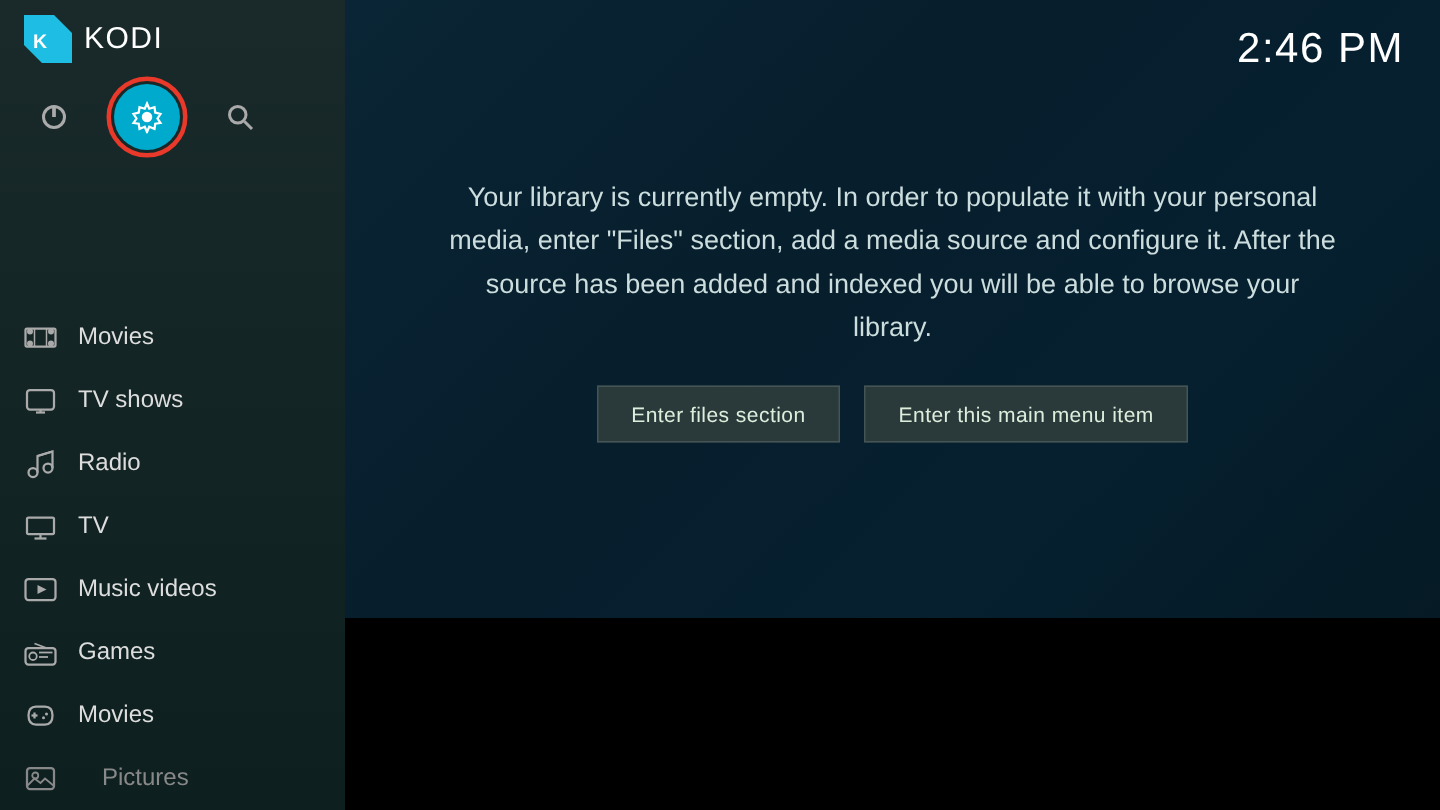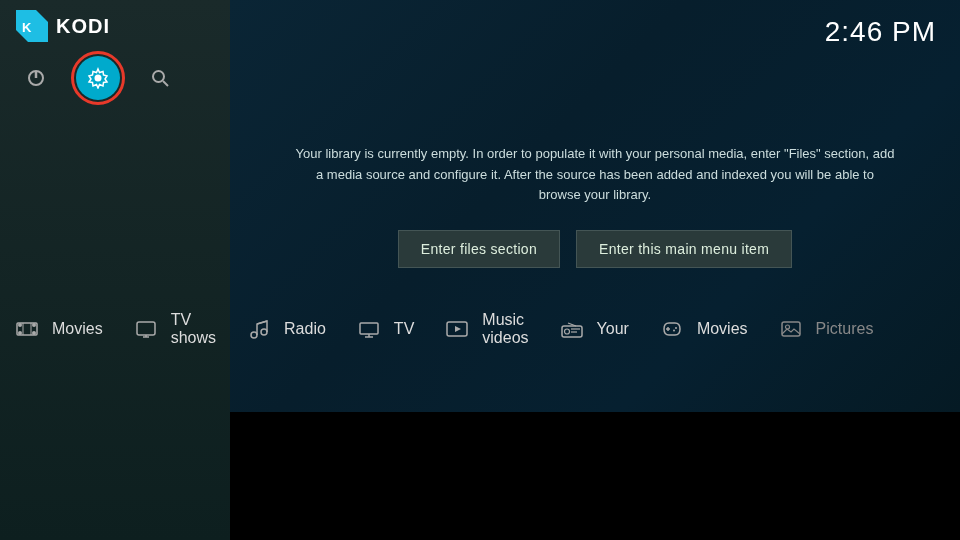--- a/index.html
+++ b/index.html
@@ -35,21 +35,21 @@
 
     .kodi-logo {
       width: 32px;
       height: 32px;
       flex-shrink: 0;
     }
 
     .kodi-title {
       color: #ffffff;
       font-size: 20px;
-      font-weight: bold;
+      font-weight: normal;
       letter-spacing: 1px;
     }
 
     .sidebar-icons-row {
       display: flex;
       align-items: center;
       padding: 4px 14px 14px 14px;
       gap: 18px;
     }
 
@@ -74,22 +74,23 @@
       background: transparent;
     }
 
     .icon-circle-btn.search {
       background: transparent;
     }
 
     .sidebar-nav {
       flex: 1;
       display: flex;
-      flex-direction: row;
+      flex-direction: column;
       padding-top: 4px;
+      justify-content: flex-end;
     }
 
     .nav-item {
       display: flex;
       align-items: center;
       padding: 10px 16px;
       gap: 14px;
       cursor: pointer;
       color: #cccccc;
       transition: background 0.1s;
@@ -132,21 +133,21 @@
     }
 
     .library-message {
       text-align: center;
       max-width: 640px;
       padding: 20px;
     }
 
     .library-message p {
       color: #ccdddd;
-      font-size: 13px;
+      font-size: 18px;
       line-height: 1.6;
       margin-bottom: 24px;
     }
 
     .button-row {
       display: flex;
       justify-content: center;
       gap: 16px;
     }
 
@@ -263,21 +264,21 @@
     <div class="nav-item">
       <span class="nav-icon">
         <svg width="22" height="22" viewBox="0 0 22 22">
           <rect x="1" y="8" width="20" height="11" rx="2" fill="none" stroke="#aaa" stroke-width="1.5"></rect>
           <circle cx="6" cy="13.5" r="2.5" fill="none" stroke="#aaa" stroke-width="1.2"></circle>
           <line x1="10" y1="11" x2="19" y2="11" stroke="#aaa" stroke-width="1.2"></line>
           <line x1="10" y1="14" x2="16" y2="14" stroke="#aaa" stroke-width="1.2"></line>
           <line x1="7" y1="5" x2="15" y2="8" stroke="#aaa" stroke-width="1.2"></line>
         </svg>
       </span>
-      <span class="nav-label">Your</span>
+      <span class="nav-label">Games</span>
     </div>
 
     <div class="nav-item">
       <span class="nav-icon">
         <svg width="22" height="22" viewBox="0 0 22 22">
           <path d="M3 11 C3 7 5 5 8 5 L14 5 C17 5 19 7 19 11 C19 15 17 17 14 17 L8 17 C5 17 3 15 3 11Z" fill="none" stroke="#aaa" stroke-width="1.5"></path>
           <line x1="7" y1="9" x2="7" y2="13" stroke="#aaa" stroke-width="1.5"></line>
           <line x1="5" y1="11" x2="9" y2="11" stroke="#aaa" stroke-width="1.5"></line>
           <circle cx="15" cy="10" r="1" fill="#aaa"></circle>
           <circle cx="13" cy="12.5" r="1" fill="#aaa"></circle>
@@ -288,21 +289,21 @@
 
 
     <div class="nav-item">
       <span class="nav-icon">
         <svg width="22" height="22" viewBox="0 0 22 22">
           <rect x="2" y="4" width="18" height="14" rx="2" fill="none" stroke="#888" stroke-width="1.5"></rect>
           <circle cx="7.5" cy="9" r="2" fill="none" stroke="#888" stroke-width="1.2"></circle>
           <path d="M2 16 L7 11 L11 14 L14 11 L20 16" fill="none" stroke="#888" stroke-width="1.2"></path>
         </svg>
       </span>
-      <span class="nav-label" style="color:#888;">Pictures</span>
+      <span class="nav-label" style="color:#888;margin-left:16px;">Pictures</span>
     </div>
   </nav>
 </div>
 
 <div class="main-content">
   <div class="time-display">2:46 PM</div>
 
   <div class="library-message">
     <p>Your library is currently empty. In order to populate it with your personal media, enter "Files" section, add a media source and configure it. After the source has been added and indexed you will be able to browse your library.</p>
     <div class="button-row">

